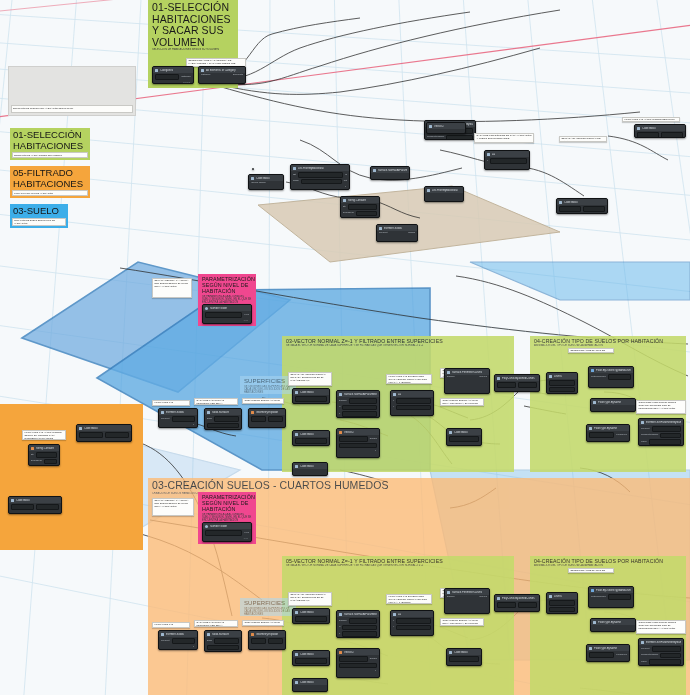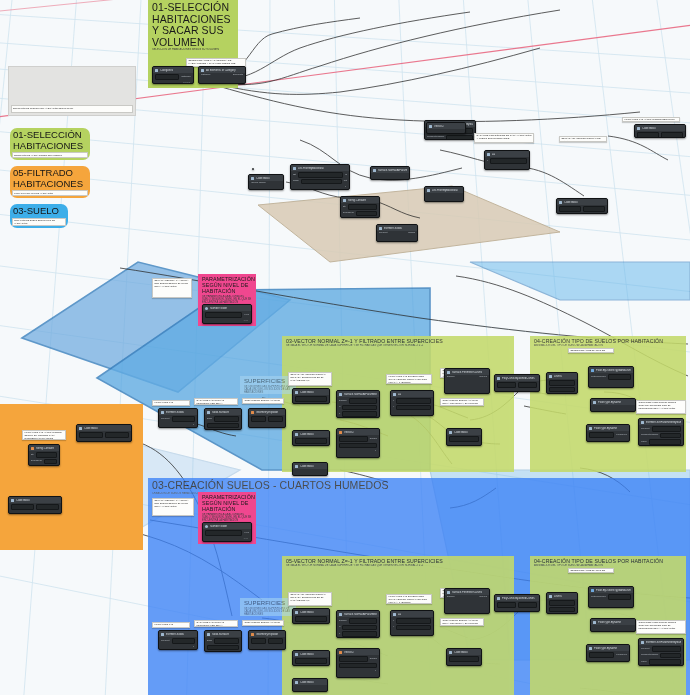--- a/index.html
+++ b/index.html
@@ -29,21 +29,21 @@
   .node .nfield{background:#232729;border:1px solid #15181a;border-radius:1px;height:3.6px;flex:1 1 auto;min-width:6px;}
   .node .nout{font-size:2.4px;line-height:2.6px;color:#b9bfc5;white-space:nowrap;}
   .node .nfoot{text-align:right;font-size:2.2px;color:#7e868c;padding-right:1px;}
 
   
   .note{position:absolute;background:#fdfdfb;border:1px solid #c8c8c4;box-sizing:border-box;
         padding:1px 1.5px;overflow:hidden;box-shadow:0 1px 1px rgba(0,0,0,.18);}
   .note .ntxt{font-size:2.4px;line-height:2.9px;color:#2a2a2a;}
 
   
-  .legend-item{position:absolute;box-sizing:border-box;border-radius:7px;}
+  .legend-item{position:absolute;box-sizing:border-box;}
   .legend-item .lh{padding:2px 3px 0 3px;}
   .legend-title{font-size:9.5px;line-height:10.5px;color:#161616;}
   .legend-note{position:absolute;left:2px;right:2px;bottom:2px;background:#fdfdfb;border:1px solid #c9c9c5;
         font-size:2.2px;line-height:2.6px;color:#333;padding:.5px 1px;overflow:hidden;}
 
   .bigtitle{position:absolute;background:#e3e3e1;border:1px solid #cfcfcd;box-sizing:border-box;}
   .bigtitle .bt{font-size:17px;line-height:19px;color:#1e1e1e;padding:6px 8px 0 8px;}
 
   .wires{position:absolute;inset:0;pointer-events:none;}
 </style>
@@ -686,21 +686,21 @@
       <span class="ntitle">Code Block</span>
       </div>
     <div class="nbody">
         <div class="nrow">
           <span class="nfield"></span>
           <span class="nfield"></span>
         </div>
       </div>
   </div>
 
-  <div class="group" style="left:148px;top:478px;width:542px;height:217px;background:#3b82f6;opacity:.78;">
+  <div class="group" style="left:148px;top:478px;width:542px;height:217px;background:#fdba74;opacity:.78;">
     <div class="ghead">
       <div class="gtitle">03-CREACIÓN SUELOS - CUARTOS HUMEDOS</div>
       <div class="gsub">CREACIÓN DE SUELOS PARA LOS CUARTOS QUE SON HÚMEDOS DEL MODELO</div>
     </div>
   </div>
 
   <div class="note" style="left:152px;top:498px;width:42px;height:18px;">
     <div class="ntxt">SE PARAMETRIZA LA ALTURA DEL SUELO SEGÚN EL NIVEL DE LA HABITACIÓN</div>
   </div>
 

